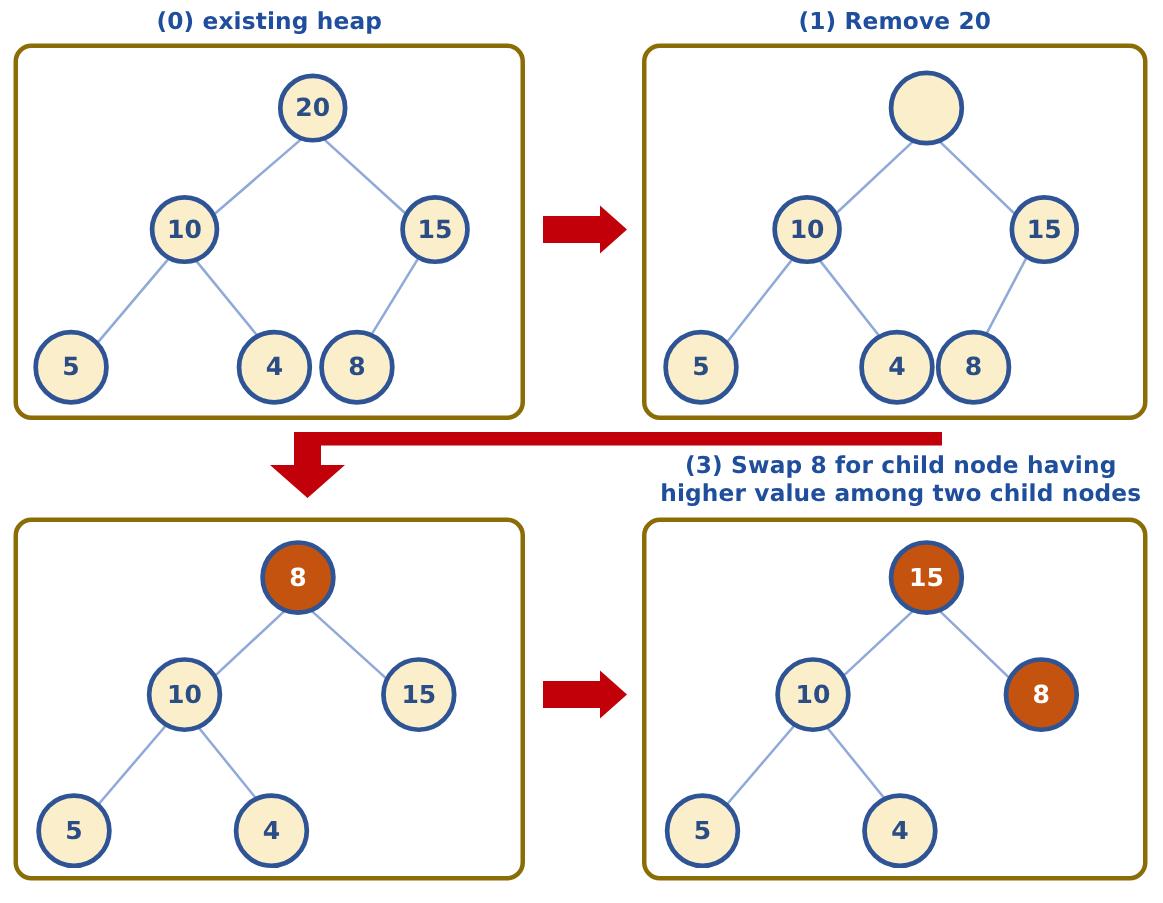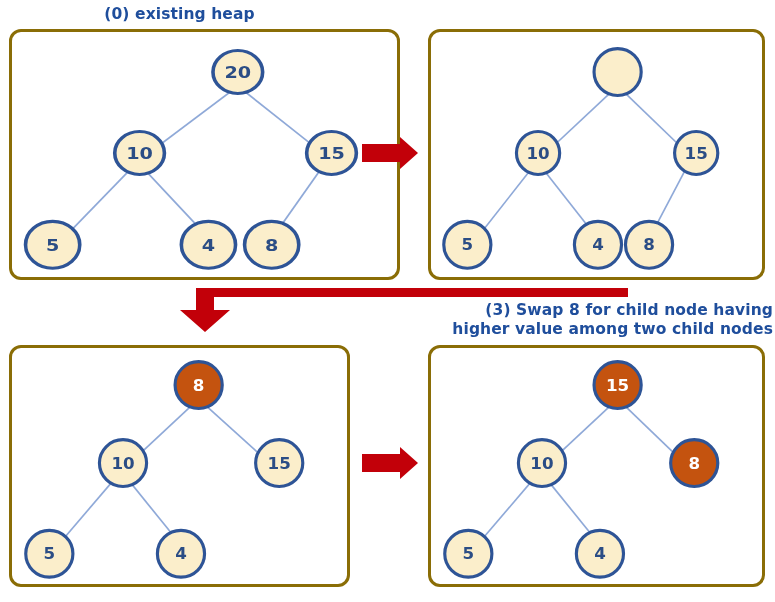--- a/index.html
+++ b/index.html
@@ -37,21 +37,21 @@
     font-weight: bold;
     font-size: 15.5px;
     line-height: 19px;
     letter-spacing: 0.1px;
     white-space: pre-line;
   }
   .panel-title.center {
     text-align: center;
   }
   .panel-title.left {
-    text-align: right;
+    text-align: center;
   }
 
   .tree-svg {
     position: absolute;
     left: 0; top: 0;
     width: 100%;
     height: 100%;
     overflow: visible;
   }
 
@@ -87,21 +87,21 @@
   }
   .arrow-shape { fill: #c20009; }
 </style>
 </head>
 <body>
 
 <div id="stage">
 
   <div class="panel-title center" style="left:9px; top:5px; width:341px;">(0) existing heap</div>
 
-  <div class="panel" style="left:9px; top:29px; width:391px; height:251px;">
+  <div class="panel" style="left:9px; top:29px; width:341px; height:251px;">
     <svg class="tree-svg" viewBox="0 0 341 251" preserveAspectRatio="none">
       <g>
         <line class="edge-line" x1="196" y1="59" x2="120" y2="125"></line>
         <line class="edge-line" x1="204" y1="59" x2="276" y2="125"></line>
         <line class="edge-line" x1="103" y1="143" x2="45" y2="212"></line>
         <line class="edge-line" x1="119" y1="143" x2="175" y2="212"></line>
         <line class="edge-line" x1="272" y1="143" x2="230" y2="212"></line>
       </g>
       <g>
         <circle class="node-circle node-fill-cream" cx="200" cy="41" r="22"></circle>
@@ -123,20 +123,21 @@
         <circle class="node-circle node-fill-cream" cx="174" cy="218" r="24"></circle>
         <text class="node-label node-label-dark" x="174" y="218">4</text>
       </g>
       <g>
         <circle class="node-circle node-fill-cream" cx="230" cy="218" r="24"></circle>
         <text class="node-label node-label-dark" x="230" y="218">8</text>
       </g>
     </svg>
   </div>
 
+  <div class="panel-title center" style="left:428px; top:5px; width:337px;">(1) Remove 20</div>
 
   <div class="panel" style="left:428px; top:29px; width:337px; height:251px;">
     <svg class="tree-svg" viewBox="0 0 337 251" preserveAspectRatio="none">
       <g>
         <line class="edge-line" x1="186" y1="59" x2="116" y2="125"></line>
         <line class="edge-line" x1="194" y1="59" x2="262" y2="125"></line>
         <line class="edge-line" x1="100" y1="143" x2="46" y2="212"></line>
         <line class="edge-line" x1="116" y1="143" x2="170" y2="212"></line>
         <line class="edge-line" x1="258" y1="143" x2="222" y2="212"></line>
       </g>

